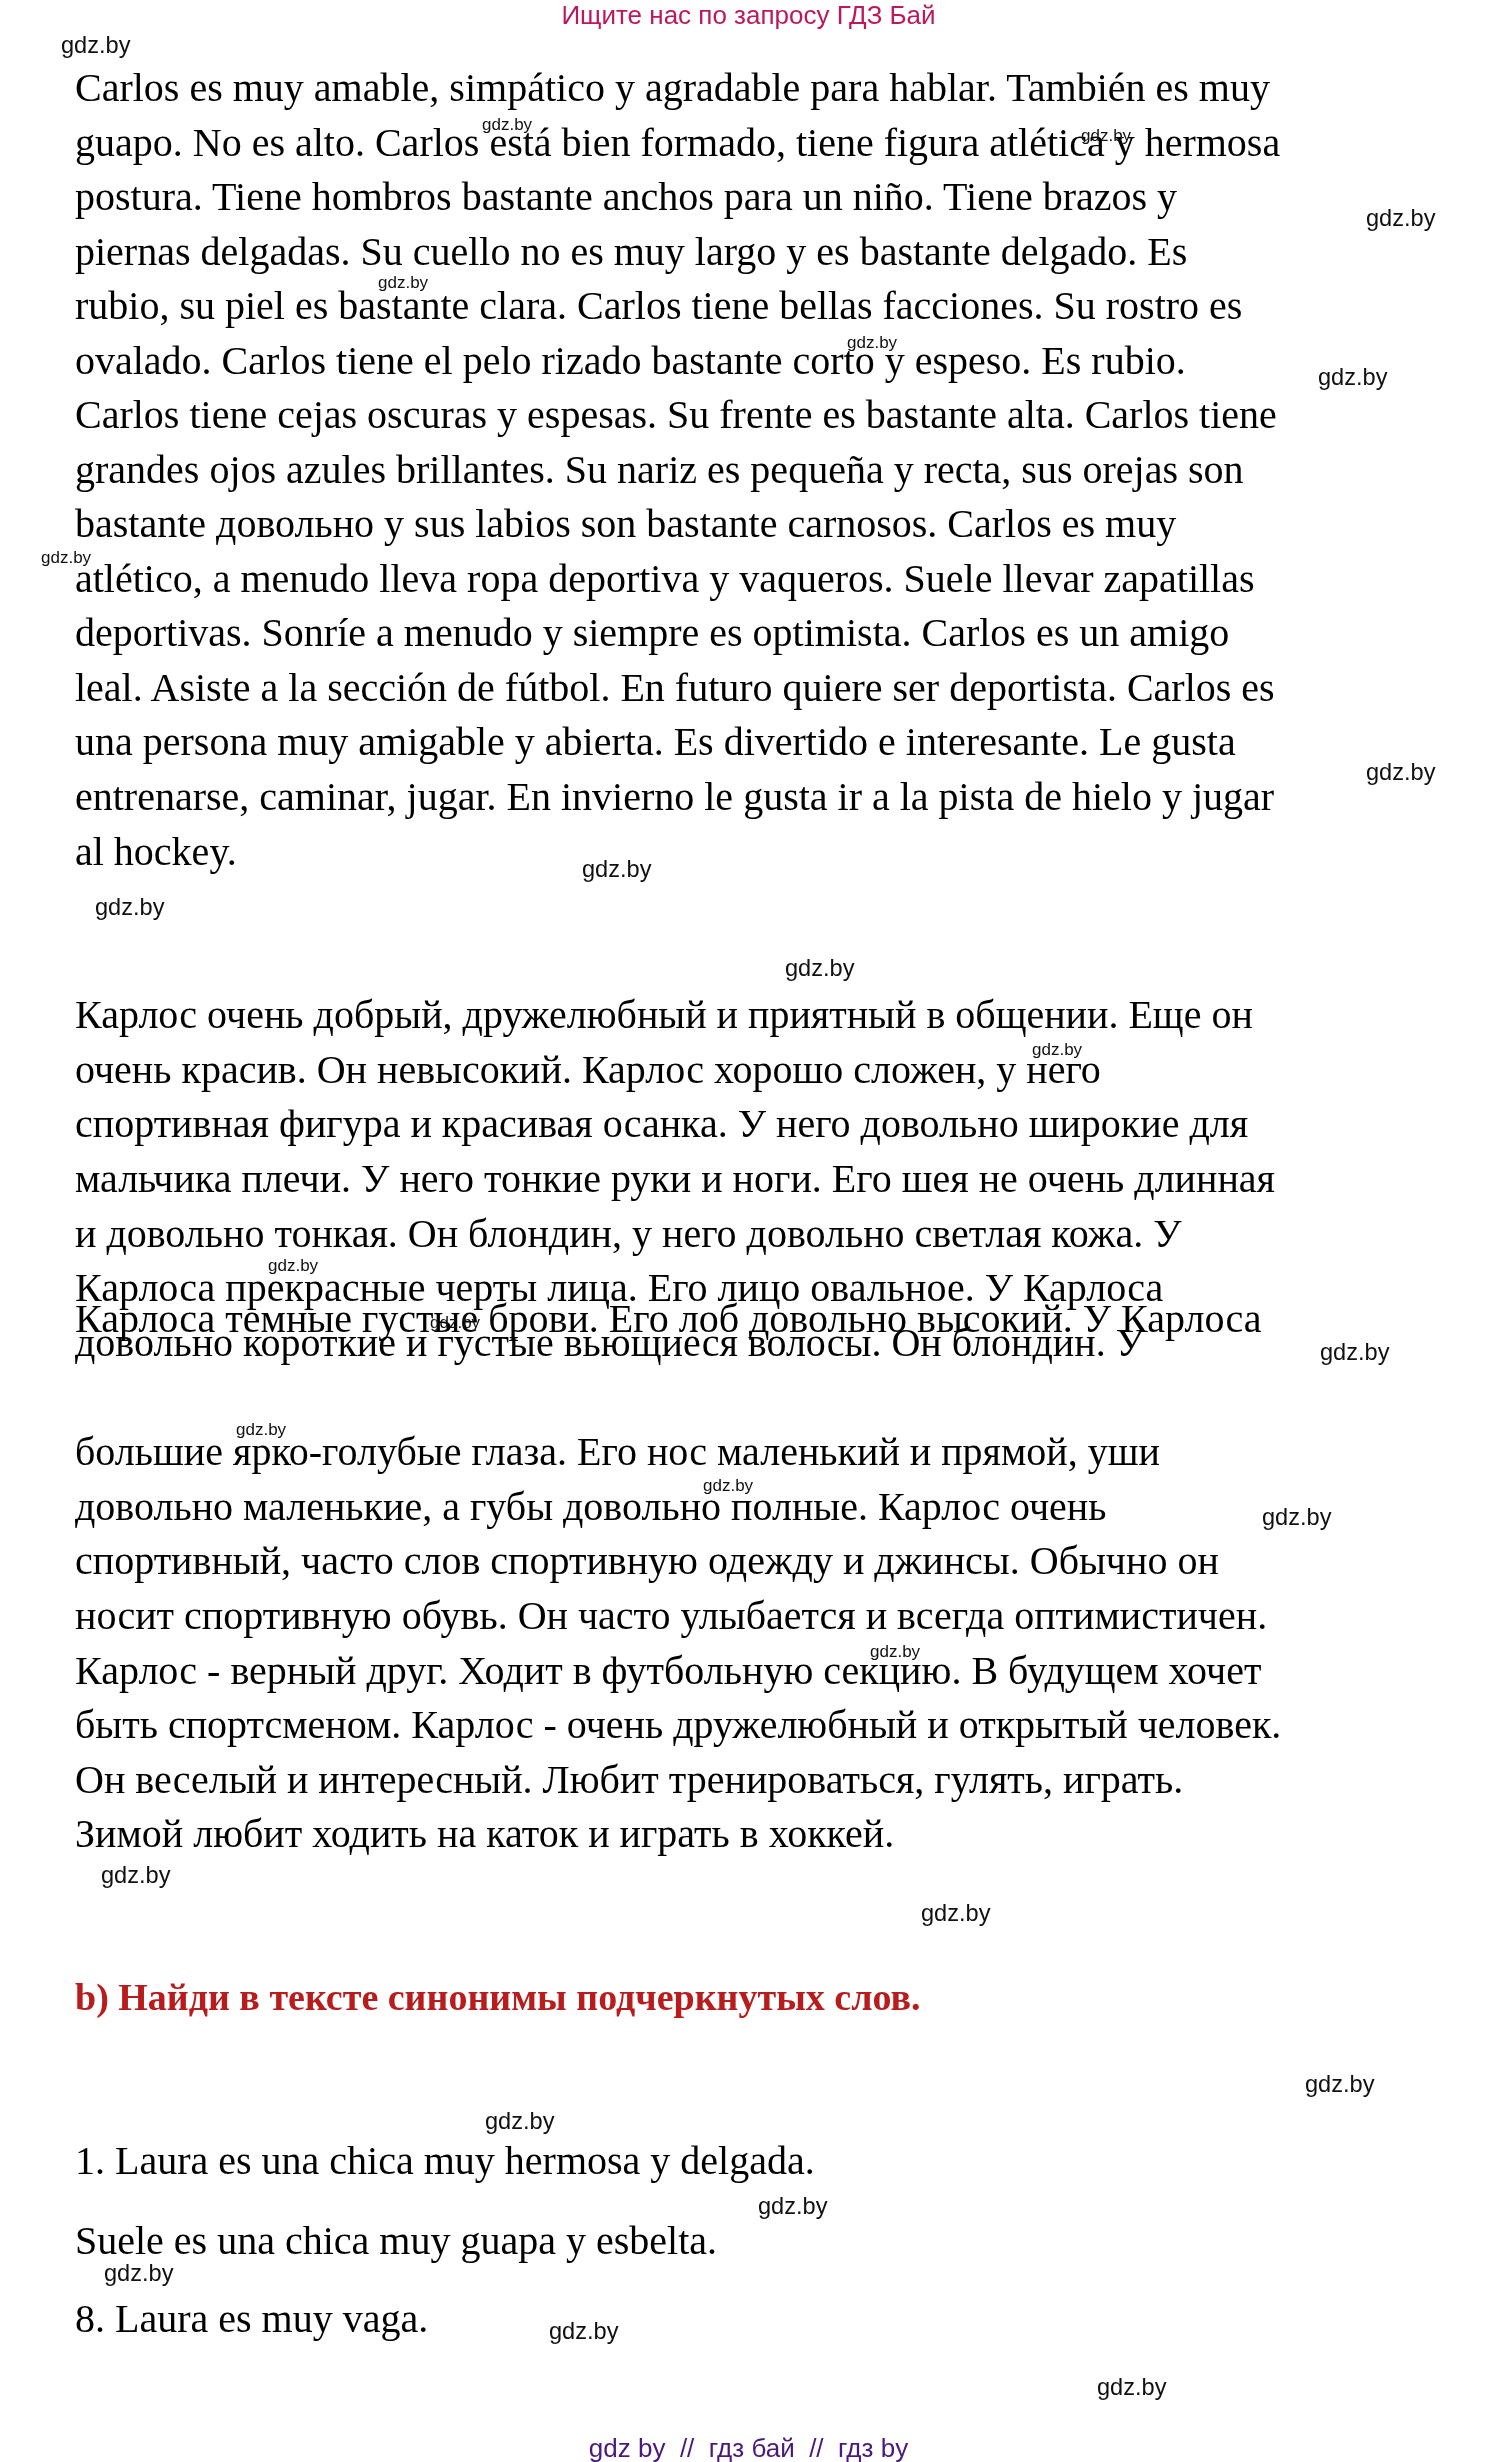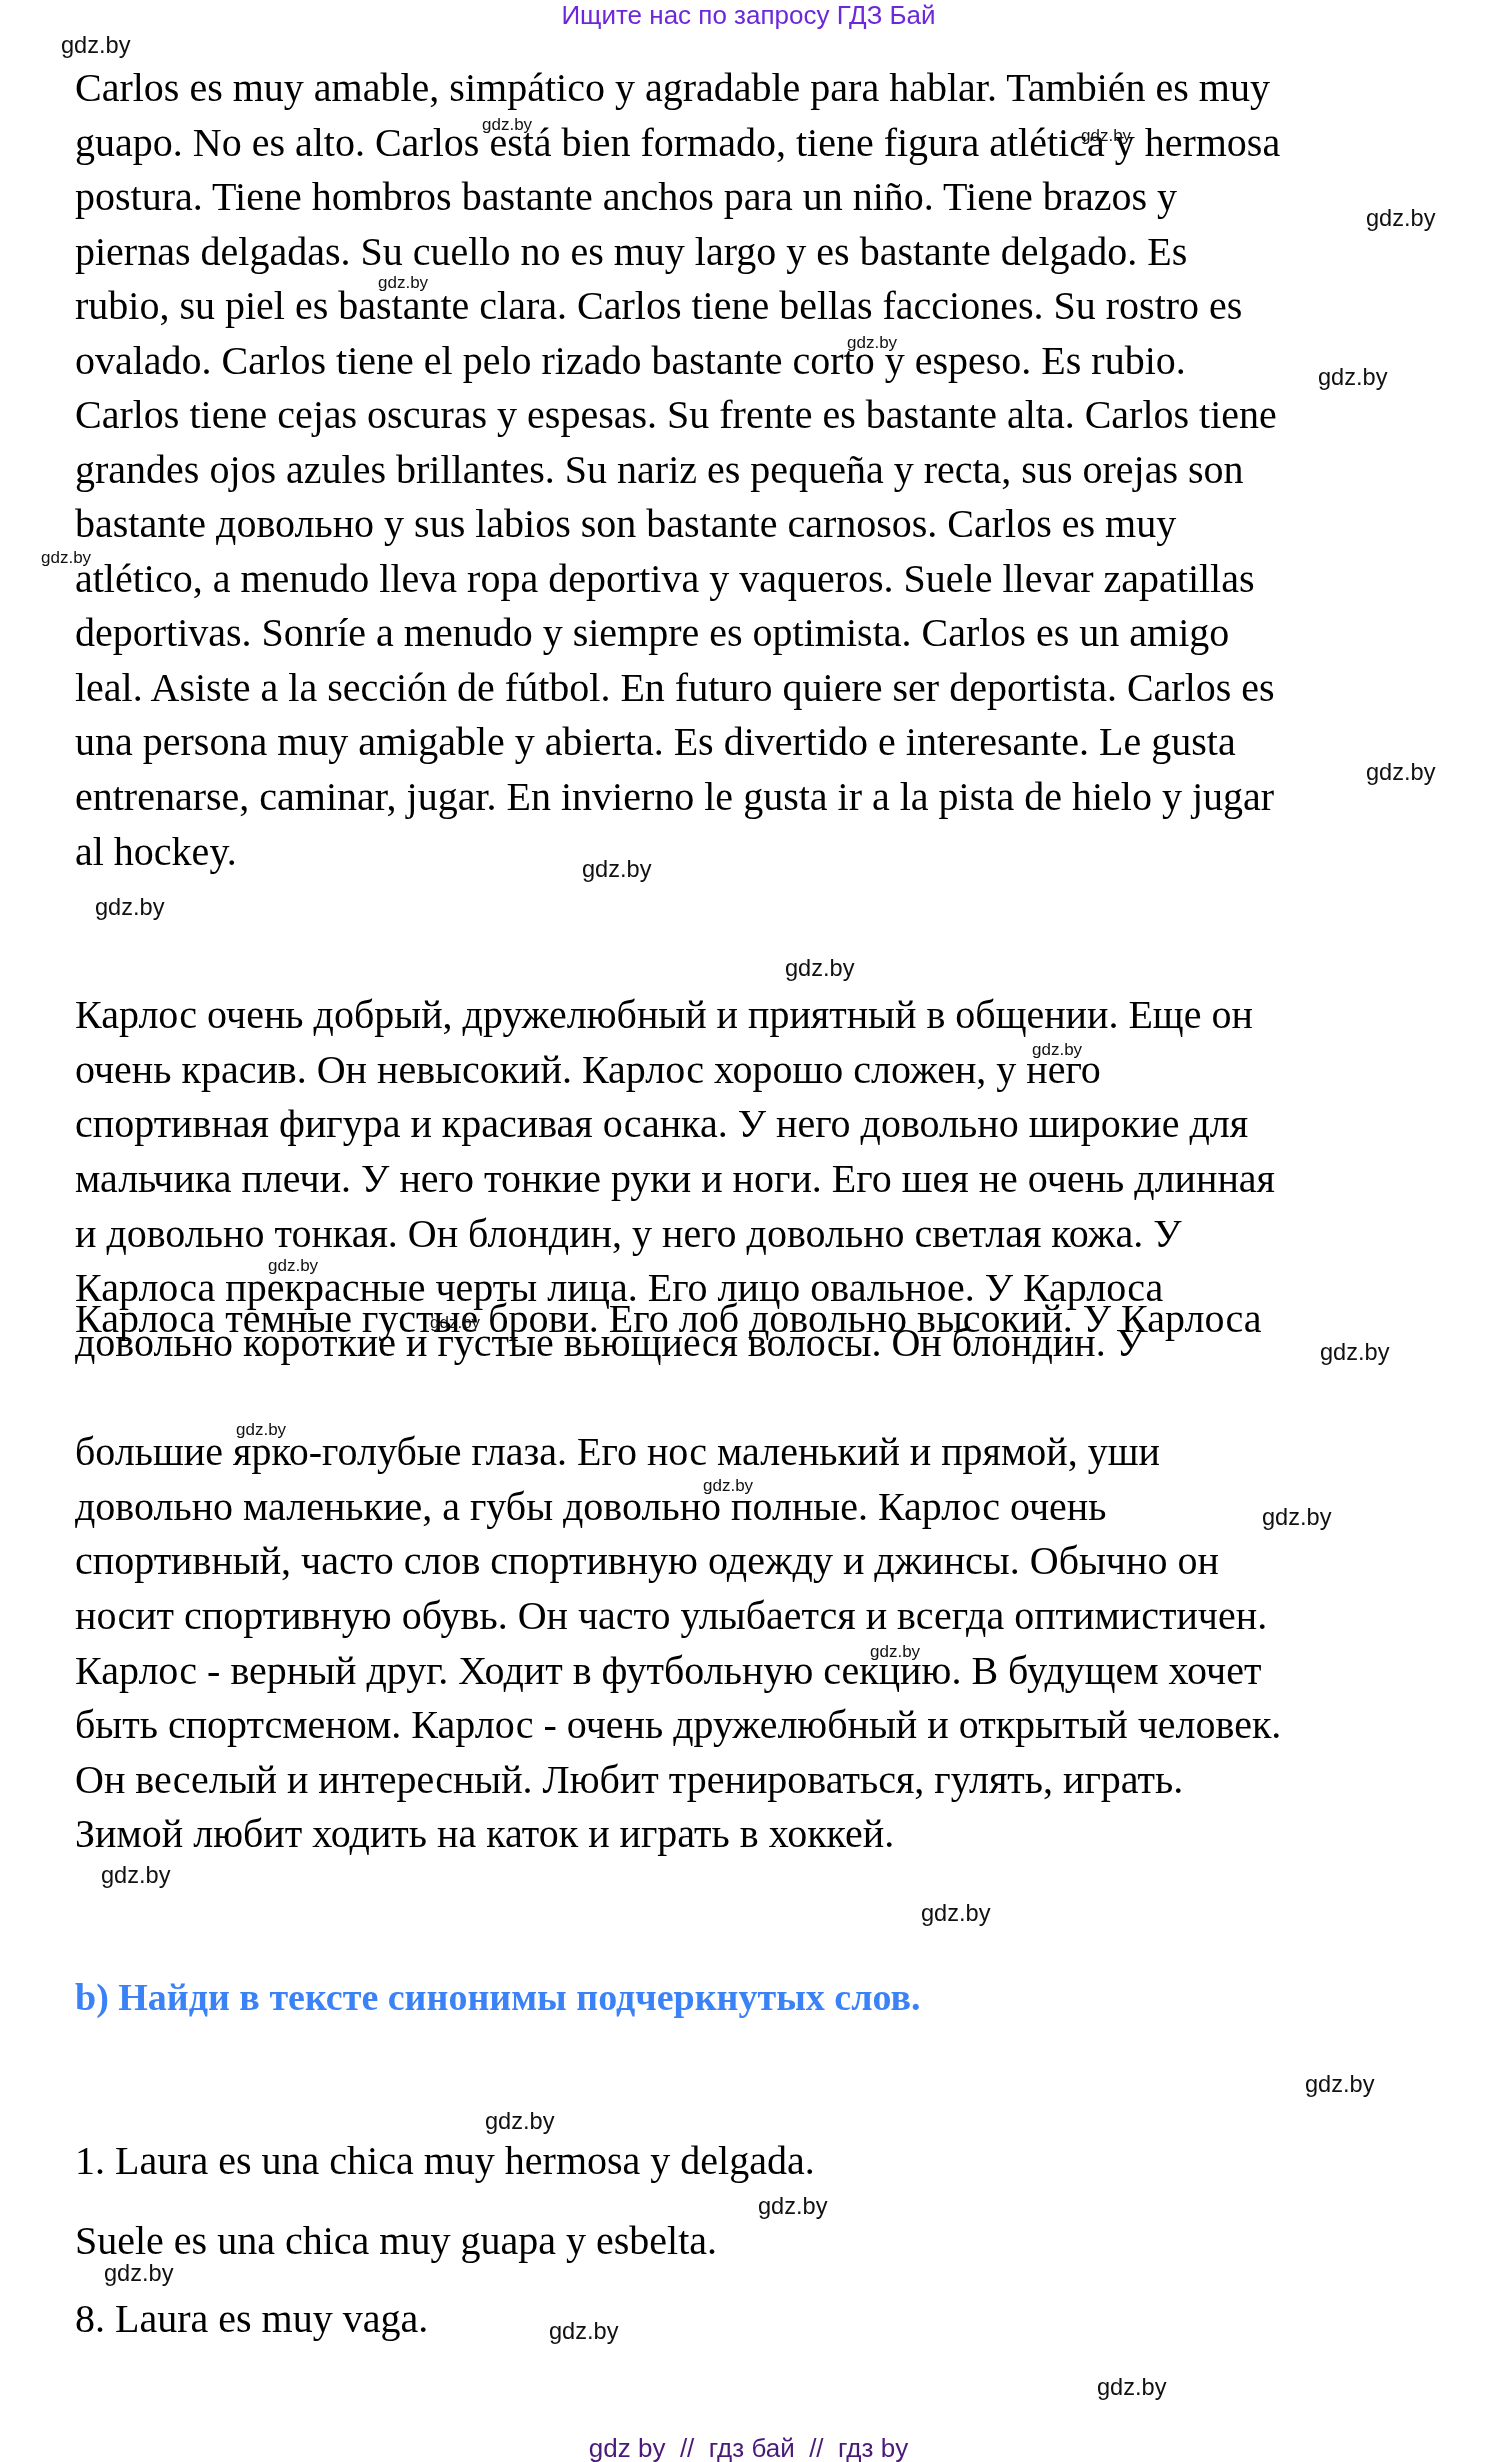--- a/index.html
+++ b/index.html
@@ -1,34 +1,34 @@
 <!DOCTYPE html>
 <html style="font-size:12.2px"><head>
 <meta charset="utf-8">
 <style>
   html, body { margin: 0; padding: 0; background: #ffffff; }
   body { width: 1497px; height: 2462px; position: relative; overflow: hidden; }
   .header {
     position: absolute; left: 0; width: 1497px; top: 0; text-align: center;
-    font-family: "Liberation Sans", sans-serif; font-size: 26px; color: #6d28d9;
+    font-family: "Liberation Sans", sans-serif; font-size: 26px; color: #be185d;
     line-height: 30.5px;
   }
   .footer {
     position: absolute; left: 0; width: 1497px; top: 2433px; text-align: center;
     font-family: "Liberation Sans", sans-serif; font-size: 26px; color: #4a1a7a;
     line-height: 30.5px; white-space: pre;
   }
   .line {
     position: absolute; left: 75px;
     font-family: "Liberation Serif", serif; font-size: 40px; color: #000;
     line-height: 46px; white-space: nowrap;
   }
   .heading {
     position: absolute; left: 75px;
-    font-family: "Liberation Serif", serif; font-size: 38px; font-weight: bold; color: #3b82f6;
+    font-family: "Liberation Serif", serif; font-size: 38px; font-weight: bold; color: #b91c1c;
     line-height: 46px; white-space: nowrap;
   }
   .wm {
     position: absolute;
     font-family: "Liberation Sans", sans-serif; color: #111;
     line-height: 1; white-space: nowrap;
   }
   .wm.s { font-size: 17px; }
   .wm.l { font-size: 23.6px; }
 </style>

